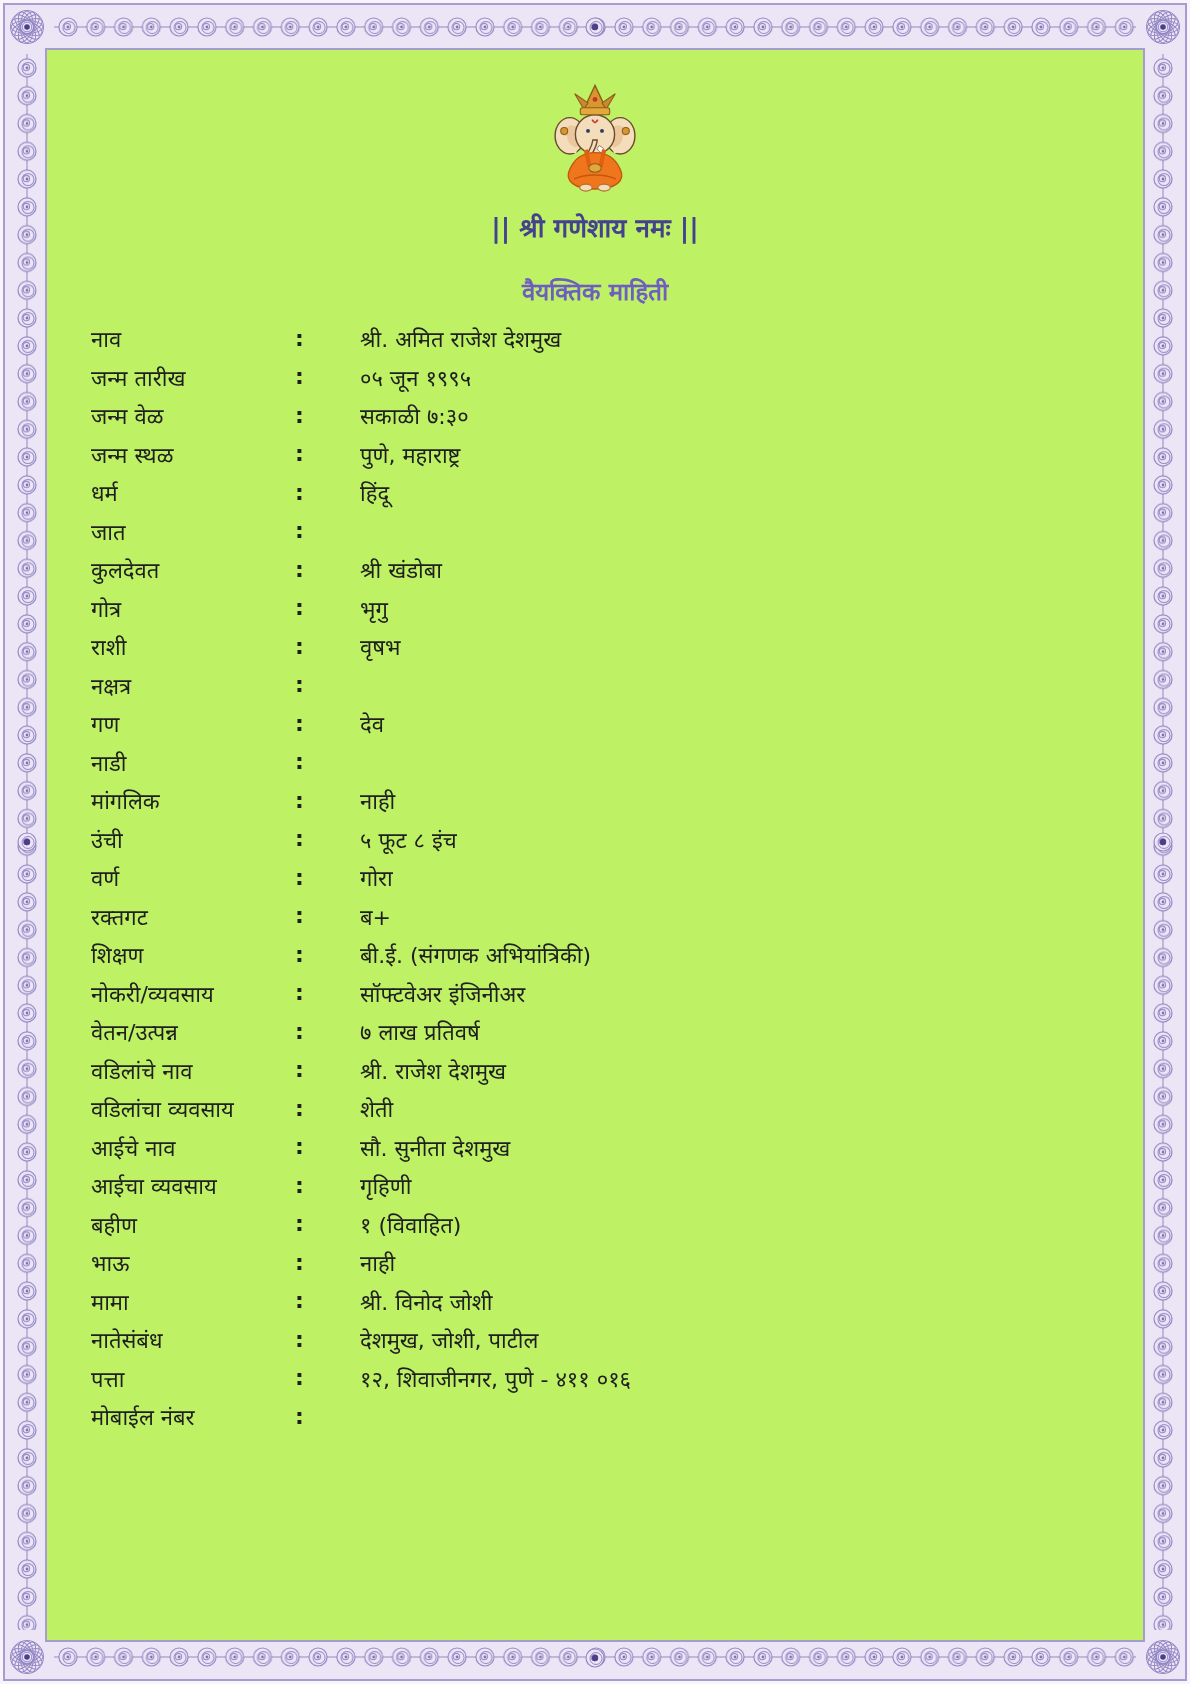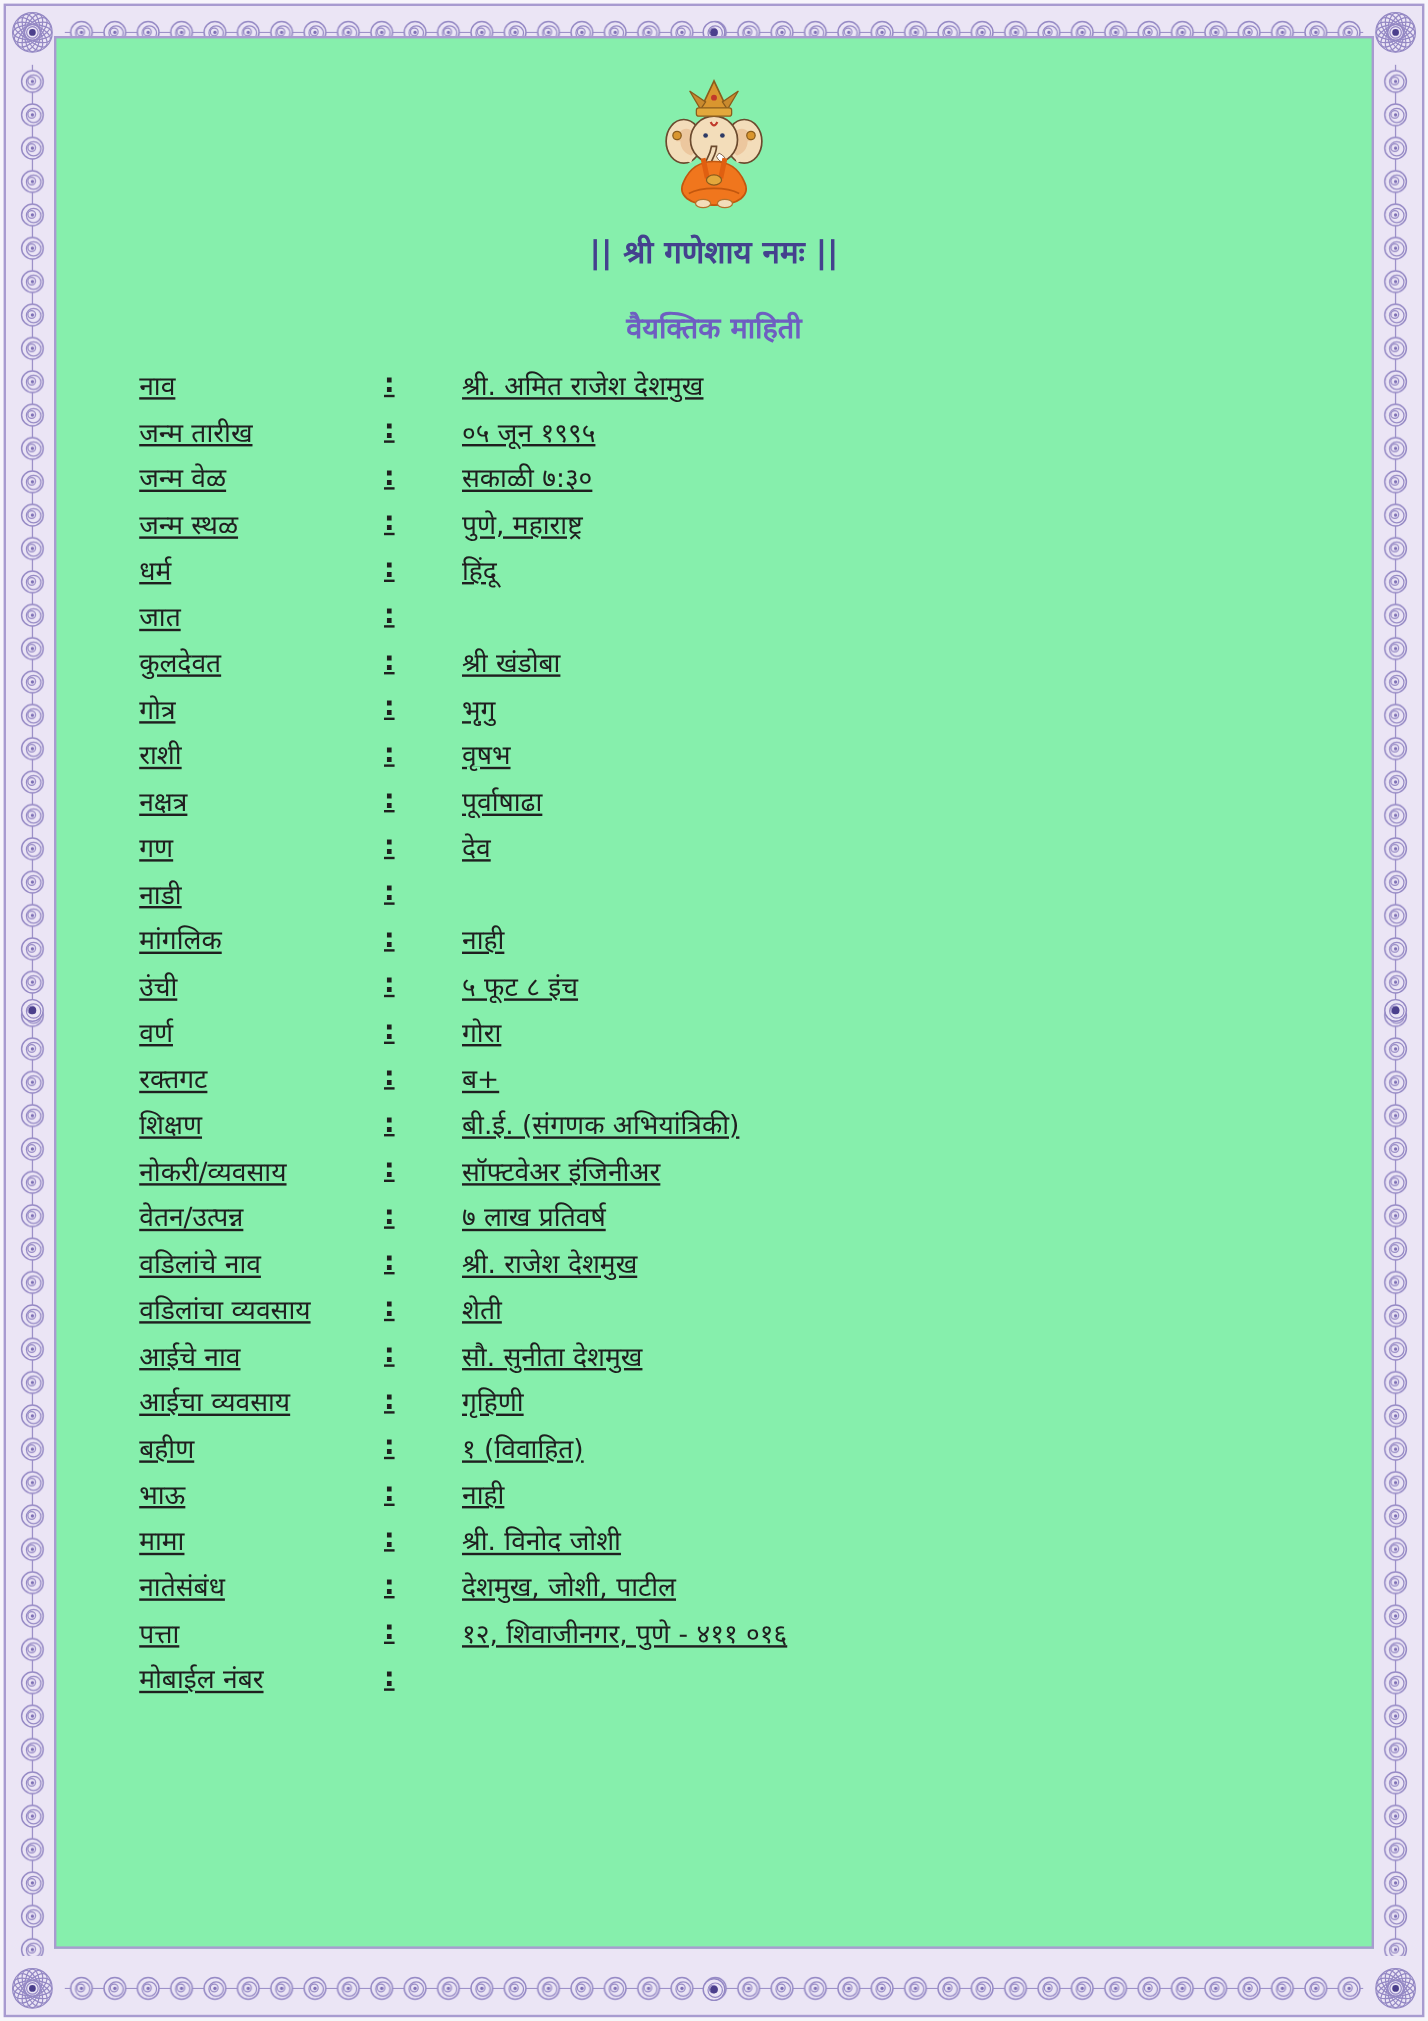--- a/index.html
+++ b/index.html
@@ -19,37 +19,37 @@
   .frame .band-edge{fill:var(--frame-fill);stroke:var(--border-edge);stroke-width:2;}
   .frame .line{stroke:var(--frame-line);stroke-width:1;}
   .frame .swirl-outer{fill:var(--frame-fill);stroke:var(--frame-line);stroke-width:1.2;}
   .frame .swirl-ring{fill:none;stroke:var(--frame-line);stroke-width:1;}
   .frame .swirl-dot{fill:#7d6fb5;}
   .frame .rosette-petal{fill:none;stroke:var(--frame-line);stroke-width:1;}
   .frame .rosette-core{fill:var(--accent-dot);}
   .frame .accent-core{fill:var(--accent-dot);}
 
   .content{
-    position:absolute;left:45px;top:30px;width:1100px;height:1594px;
-    background:#86efac;border:2px solid var(--border-edge);box-sizing:border-box;
+    position:absolute;left:45px;top:48px;width:1100px;height:1594px;
+    background:#bef264;border:2px solid var(--border-edge);box-sizing:border-box;
   }
   .ganesha-wrap{width:84px;height:118px;margin:31px auto 0;}
   .ganesha-wrap svg{width:100%;height:100%;display:block;}
   .invocation{
     margin-top:10px;text-align:center;
     font-size:26px;font-weight:bold;color:var(--invocation);
   }
   .section-title{
     margin:29px 0 12px;text-align:center;
     font-size:24px;font-weight:bold;color:var(--heading);
   }
   .rows{display:block;}
   .row{
     display:flex;align-items:center;height:38.5px;
-    padding-left:69px;font-size:22px;color:var(--text);text-decoration:underline;
+    padding-left:44px;font-size:22px;color:var(--text);
   }
   .row .label{width:204px;flex:none;}
   .row .colon{width:17px;flex:none;font-weight:600;}
   .row .value{flex:1;margin-left:48px;}
 </style>
 </head>
 <body>
 
 <div class="page">
 
@@ -208,21 +208,20 @@
 
   <div class="row">
     <span class="label">राशी</span>
     <span class="colon">:</span>
     <span class="value">वृषभ</span>
   </div>
 
   <div class="row">
     <span class="label">नक्षत्र</span>
     <span class="colon">:</span>
-    <span class="value">पूर्वाषाढा</span>
   </div>
 
   <div class="row">
     <span class="label">गण</span>
     <span class="colon">:</span>
     <span class="value">देव</span>
   </div>
 
   <div class="row">
     <span class="label">नाडी</span>

